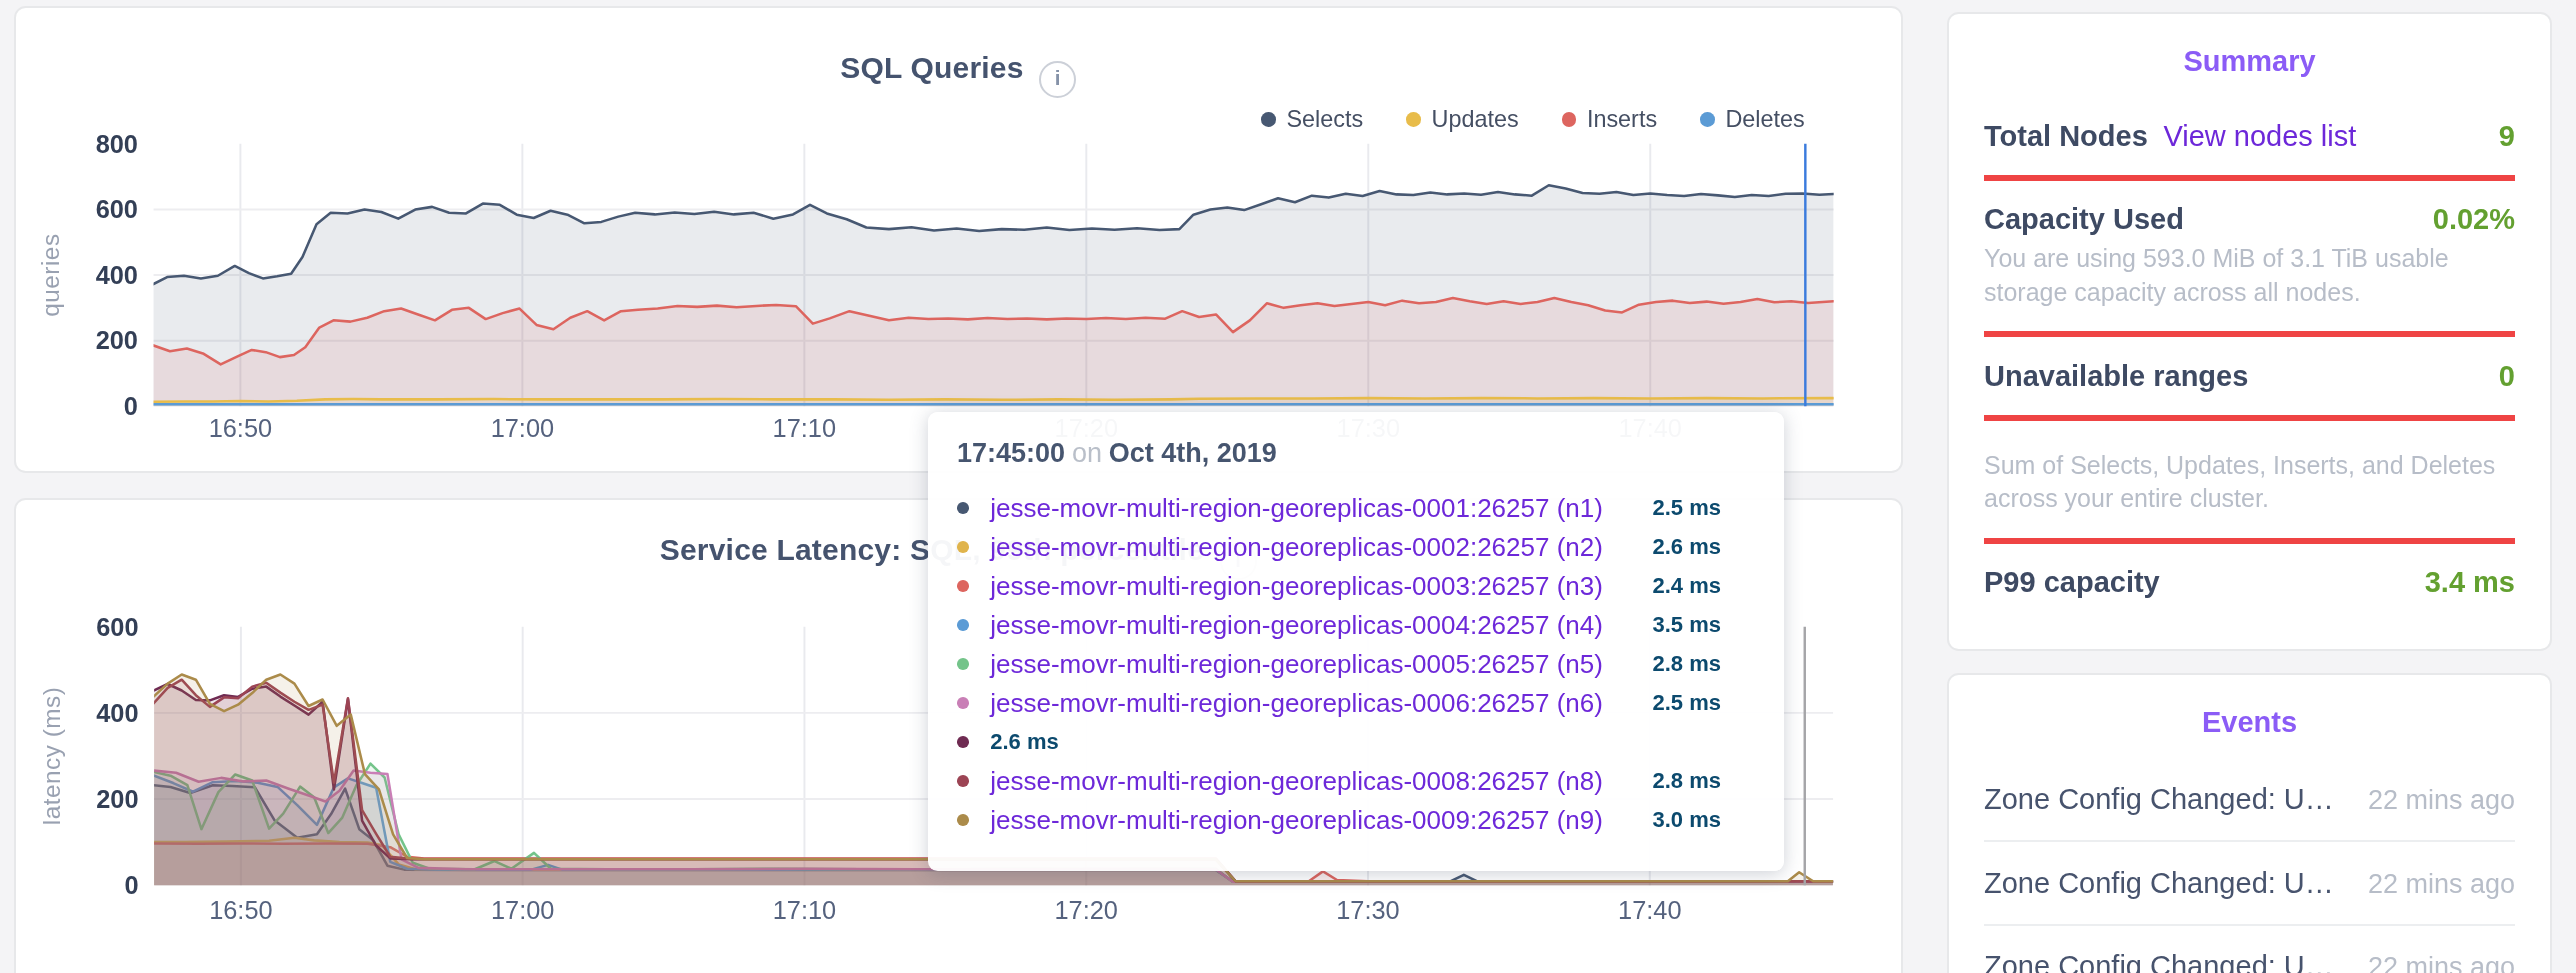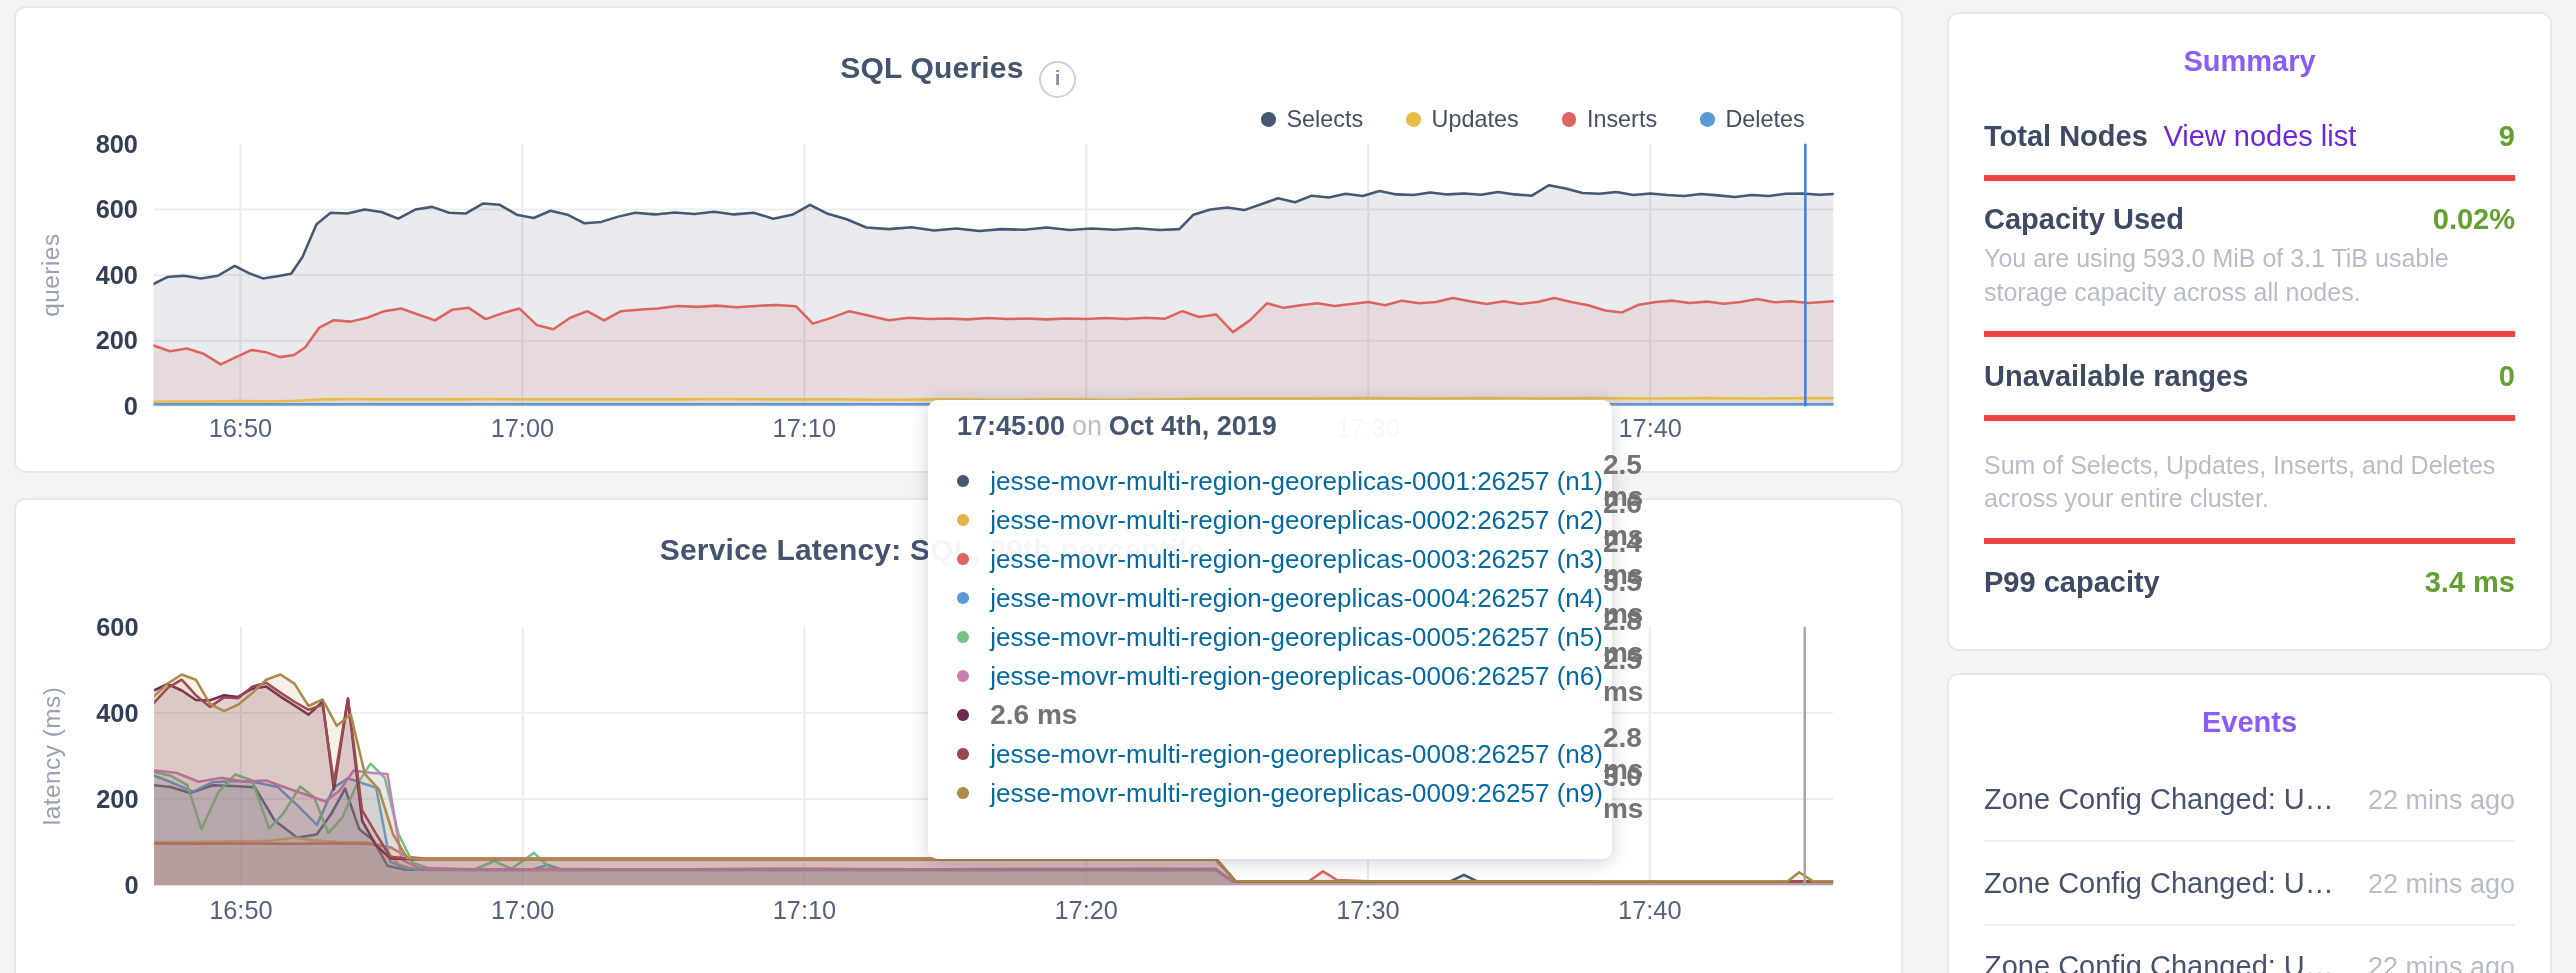--- a/index.html
+++ b/index.html
@@ -22,30 +22,30 @@
   .legend{position:absolute;top:98px;right:96px;display:flex;align-items:center;}
   .legend-item{display:flex;align-items:center;margin-left:43px;}
   .legend-dot{width:14.6px;height:14.6px;border-radius:50%;margin-right:10.7px;}
   .legend-label{font-size:23.4px;color:#454f63;}
 
   svg.plot{position:absolute;left:0;top:0;}
   .xtick{font-size:26px;fill:#55627e;}
   .ytick{font-size:26px;fill:#333f56;font-weight:600;}
   .axis-label{font-size:25px;fill:#99a1b1;letter-spacing:.5px;}
 
-  .tooltip{position:absolute;left:928px;top:400px;width:684px;height:459px;
+  .tooltip{position:absolute;left:928px;top:412px;width:856px;height:459px;
            background:rgba(255,255,255,.95);border-radius:9.8px;z-index:6;
-           box-shadow:0 2.9px 17.6px rgba(60,70,95,.25);padding:11px 29px;box-sizing:border-box;}
+           box-shadow:0 2.9px 17.6px rgba(60,70,95,.25);padding:26px 29px;box-sizing:border-box;}
   .tt-head{font-size:27px;color:#46556f;font-weight:600;}
   .tt-on{color:#b9bfc9;font-weight:400;margin:0 6.8px;}
   .tt-rows{margin-top:19.5px;}
   .tt-row{display:flex;align-items:center;height:39px;}
   .tt-dot{width:11.7px;height:11.7px;border-radius:50%;margin-right:21.5px;flex:none;}
-  .tt-name{font-size:26px;color:#0369a1;flex:1;white-space:nowrap;}
-  .tt-val{font-size:28px;color:#737373;font-weight:600;margin-right:11px;}
+  .tt-name{font-size:26px;color:#6d28d9;flex:1;white-space:nowrap;}
+  .tt-val{font-size:22px;color:#0c4a6e;font-weight:600;margin-right:34px;}
 
   .panel-title{text-align:center;font-size:29px;font-weight:bold;color:#8b5cf6;margin:31px 0 19.5px;}
   .sum-row{border-top:6px solid #ef4444;padding:22.4px 0;}
   .sum-row.first{border-top:none;}
   .sum-main{display:flex;justify-content:space-between;align-items:baseline;}
   .sum-label{font-size:29px;color:#3e4a63;font-weight:bold;}
   .sum-link{font-size:29px;color:#6d28d9;margin-left:15.6px;text-decoration:none;cursor:pointer;}
   .sum-value{font-size:29px;color:#63a030;font-weight:600;white-space:nowrap;}
   .sum-sub{font-size:25px;color:#b7bdc8;line-height:1.33;margin-top:5.9px;}
 

